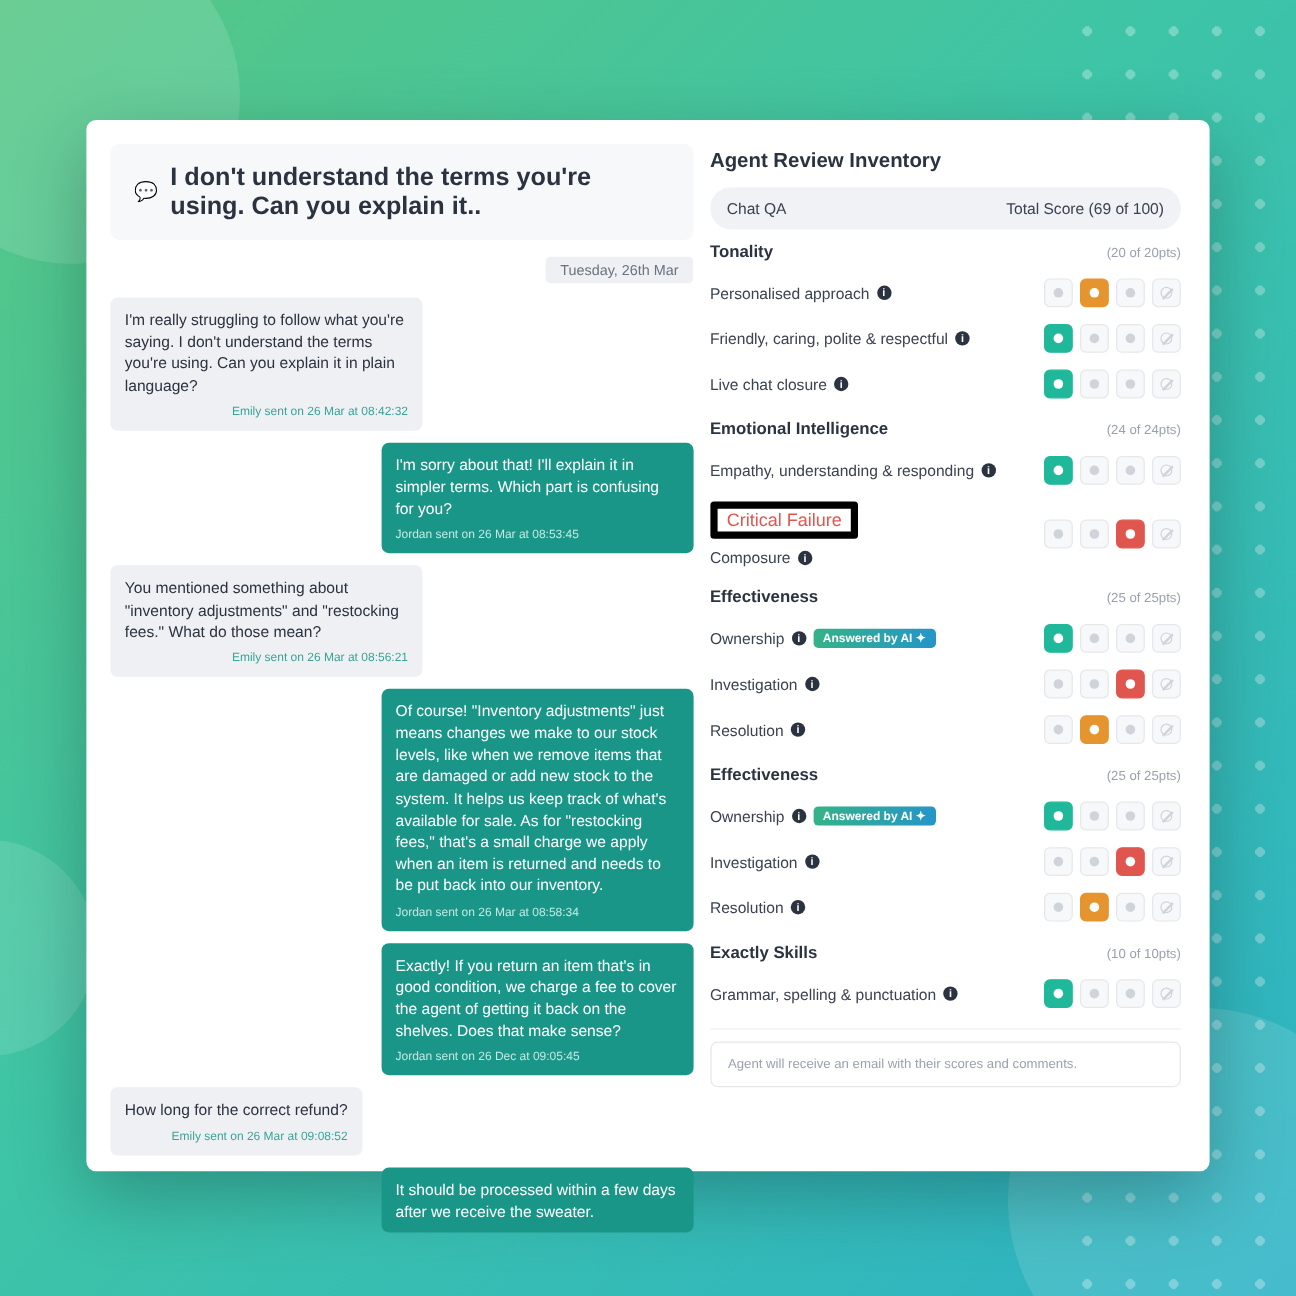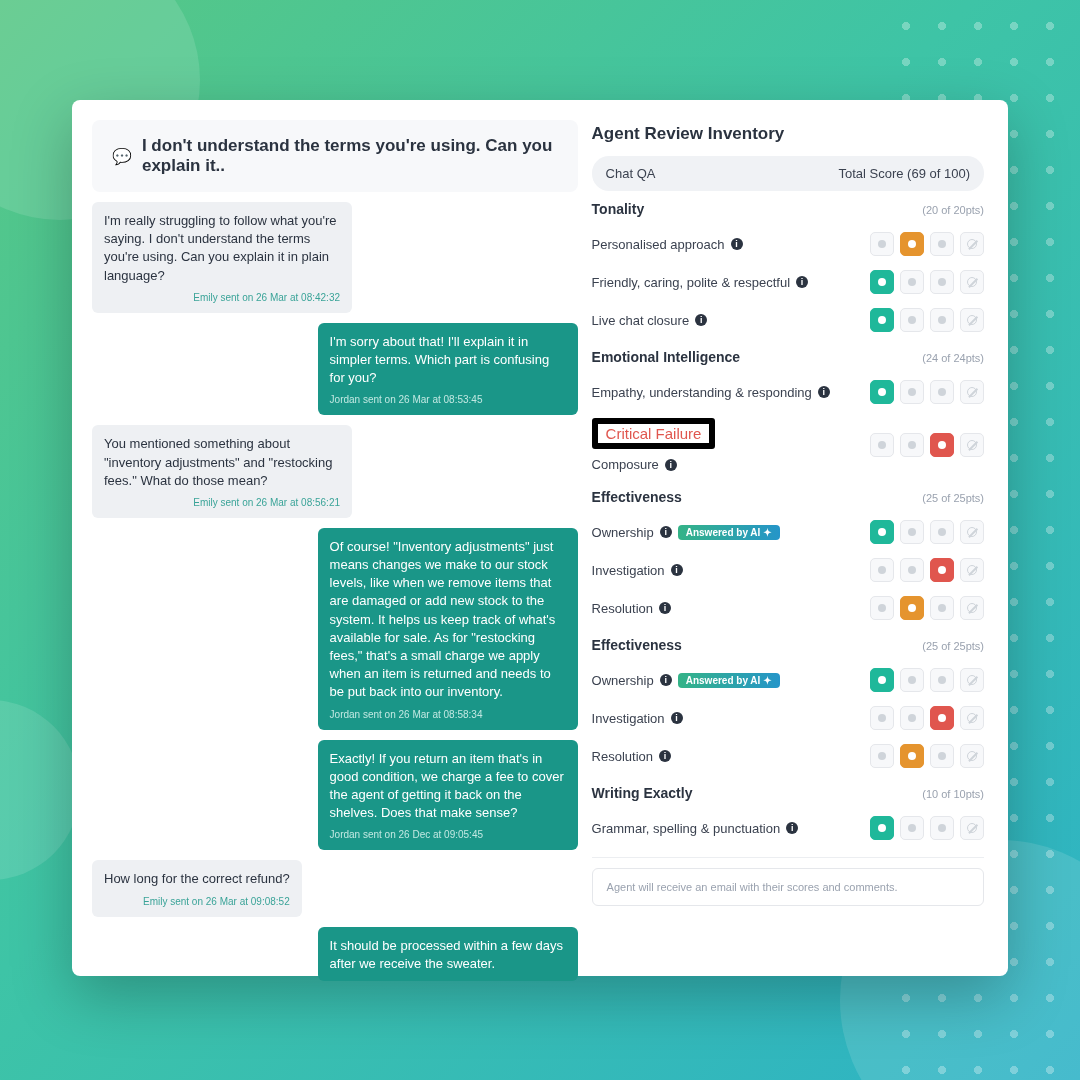--- a/index.html
+++ b/index.html
@@ -7,21 +7,21 @@
 .dots{position:absolute;right:0;top:0;width:200px;height:1080px;pointer-events:none}
 .dots::before{content:"";position:absolute;inset:0;background-image:radial-gradient(circle,rgba(255,255,255,0.3) 4px,transparent 4px);background-size:36px 36px;background-position:8px 8px}
 .circle{position:absolute;border-radius:50%;background:rgba(255,255,255,0.12)}
 .c1{width:280px;height:280px;left:-80px;top:-60px}
 .c2{width:180px;height:180px;left:-100px;bottom:200px}
 .c3{width:320px;height:320px;right:-80px;bottom:-80px}
 .shell{position:absolute;left:72px;top:100px;width:936px;height:876px;background:#fff;border-radius:8px;box-shadow:0 20px 60px rgba(0,0,0,0.25);padding:20px;display:flex;gap:14px}
 .chat{flex:1 1 490px;min-width:0}
 .chat-header{background:#f7f8fa;border-radius:8px;padding:16px 20px;margin-bottom:10px;display:flex;align-items:center;gap:10px}
 .chat-header .icon{color:#1a7fc1;font-size:16px}
-.chat-header .title{font-weight:700;color:#2b3340;font-size:17px}
+.chat-header .title{font-weight:700;color:#2b3340;font-size:21px}
 .date-pill{display:inline-block;background:#eef0f3;color:#6b7280;font-size:12px;padding:4px 12px;border-radius:4px;margin:4px auto 12px;position:relative;left:50%;transform:translateX(-50%)}
 .msgs{display:flex;flex-direction:column;gap:10px}
 .msg{max-width:260px;border-radius:6px;padding:10px 12px 8px;font-size:13px;line-height:1.4}
 .msg.cust{background:#eef0f3;color:#2b3340;align-self:flex-start}
 .msg.agent{background:#1a9688;color:#fff;align-self:flex-end;min-width:240px}
 .meta{font-size:10px;margin-top:6px;opacity:.85}
 .msg.cust .meta{color:#1a9688;text-align:right}
 .msg.agent .meta{color:#dff7f2;text-align:left}
 .scorecard{flex:1 1 400px;min-width:396px;padding:4px 4px 0 0}
 .sc-title{font-weight:700;font-size:17px;color:#2b3340;margin-bottom:12px}
@@ -56,20 +56,21 @@
 <div class="circle c2"></div>
 <div class="circle c3"></div>
 <div class="dots"></div>
 
 <div class="shell">
   <div class="chat">
     <div class="chat-header">
       <span class="icon">💬</span>
       <span class="title">I don't understand the terms you're using. Can you explain it..</span>
     </div>
+    <div style="text-align:center"><span class="date-pill">Tuesday, 26th Mar</span></div>
     <div class="msgs" id="msgs">
         <div class="msg cust">
           <div>I'm really struggling to follow what you're saying. I don't understand the terms you're using. Can you explain it in plain language?</div>
           <div class="meta">Emily sent on 26 Mar at 08:42:32</div>
         </div>
         <div class="msg agent">
           <div>I'm sorry about that! I'll explain it in simpler terms. Which part is confusing for you?</div>
           <div class="meta">Jordan sent on 26 Mar at 08:53:45</div>
         </div>
         <div class="msg cust">
@@ -334,21 +335,21 @@
             </div>
             <div class="btn">
               <span class="dot"></span>
             </div>
             <div class="btn">
               <span class="na"></span>
             </div>
           </div>
         </div>
         <div class="section-h">
-          <span class="name">Writing Exactly</span>
+          <span class="name">Exactly Skills</span>
           <span class="pts">(10 of 10pts)</span>
         </div>
         <div class="crit">
           <div class="crit-left">
             <span class="crit-label">Grammar, spelling &amp; punctuation</span>
             <span class="info">i</span>
           </div>
           <div class="btns">
             <div class="btn teal">
               <span class="dot"></span>

